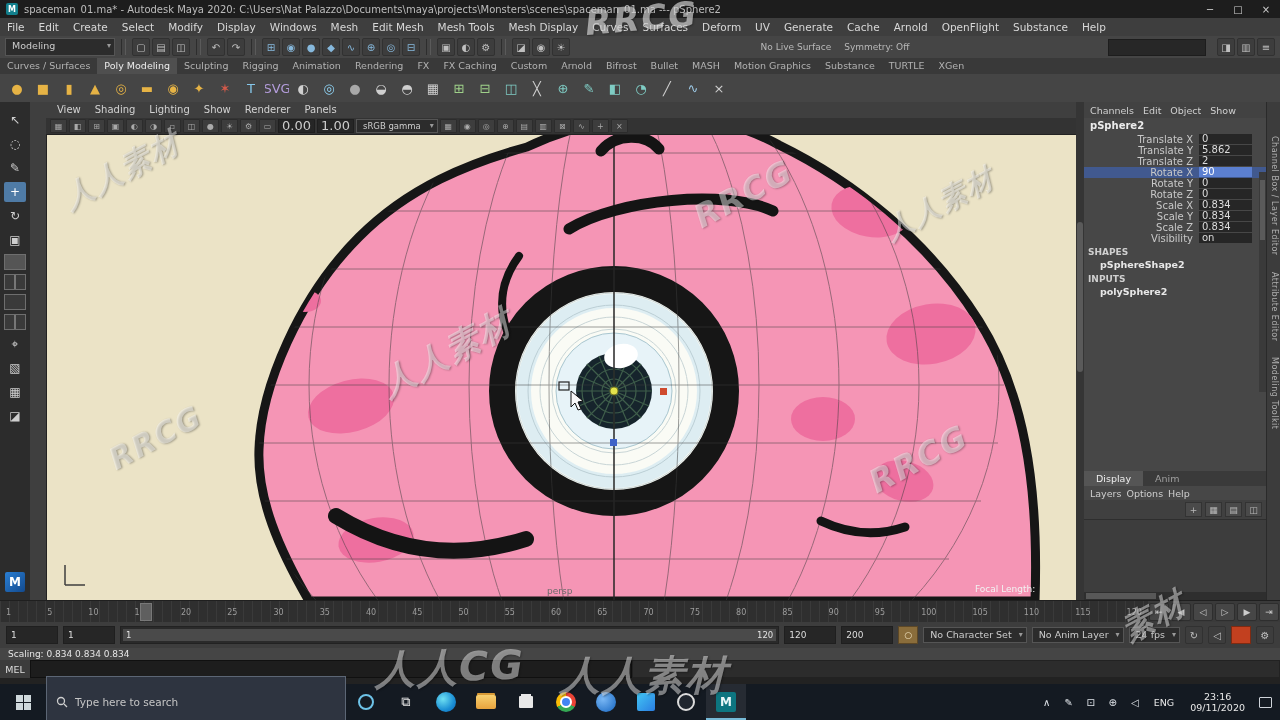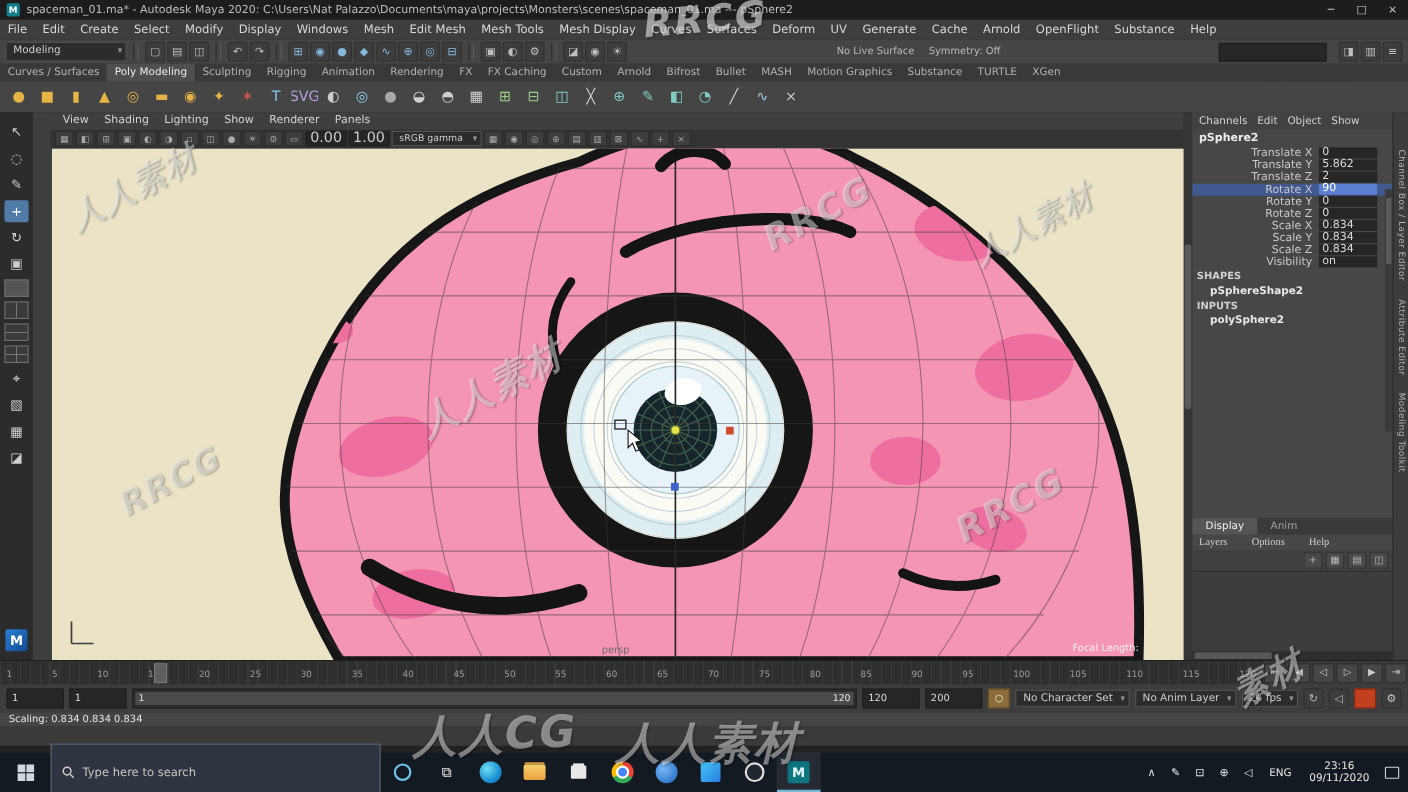--- a/index.html
+++ b/index.html
@@ -88,21 +88,21 @@
   .chrow.hl .chval{background:#5b7fd0;color:#fff;}
   .ch-section{font-size:9px;font-weight:bold;color:#cfcfcf;padding:3px 4px 1px;}
   .ch-node{font-size:9.5px;font-weight:bold;color:#e8e8e8;padding:1px 4px 1px 16px;}
   #chscroll{position:absolute;right:0;top:70px;height:220px;width:7px;background:#3a3a3a;}
   #chscroll i{position:absolute;left:1px;right:1px;top:8px;height:60px;background:#5a5a5a;display:block;}
 
   .le{margin-top:auto;}
   .le-tabs{display:flex;height:15px;background:#3a3a3a;}
   .le-tab{padding:0 12px;font-size:9.5px;line-height:15px;color:#9f9f9f;}
   .le-tab.active{background:#555;color:#eee;}
-  .le-menus{display:flex;gap:22px;height:14px;font-size:9.5px;padding:0 6px;align-items:center;color:#cfcfcf;font-family:Liberation Serif, serif;}
+  .le-menus{display:flex;gap:5px;height:14px;font-size:9.5px;padding:0 6px;align-items:center;color:#cfcfcf;}
   .le-icons{display:flex;gap:3px;justify-content:flex-end;padding:2px 4px;background:#404040;}
   .le-ic{width:15px;height:13px;display:flex;align-items:center;justify-content:center;font-size:9px;color:#b8b8b8;background:#4a4a4a;border:1px solid #333;}
   .le-list{height:72px;background:#3d3d3d;border-top:1px solid #2e2e2e;}
   .le-scroll{height:8px;background:#2e2e2e;position:relative;}
   .le-scroll i{position:absolute;left:2px;top:1px;bottom:1px;width:70px;background:#585858;display:block;}
 
   #rightstrip{position:absolute;left:1266px;top:0;bottom:0;width:14px;background:#3c3c3c;border-left:1px solid #2a2a2a;
               display:flex;flex-direction:column;align-items:center;padding-top:26px;}
   .vlabel{writing-mode:vertical-rl;font-size:8px;color:#b0b0b0;margin:8px 0;letter-spacing:.5px;white-space:nowrap;}
 
@@ -837,20 +837,25 @@
     <span class="ic">↻</span>
     <span class="ic">◁</span>
     <span class="autokey"></span>
     <span class="ic">⚙</span>
   </div>
 
   <div id="scalerow" class="row">
     <span>Scaling: 0.834  0.834  0.834</span>
   </div>
 
+  <div id="melrow" class="row">
+    <span class="mel-label">MEL</span>
+    <span class="mel-input"></span>
+    <span class="mel-feedback"></span>
+  </div>
   <div id="gaprow" class="row"></div>
 
   <div id="taskbar" class="row">
     <span class="start">
         <span class="winlogo">
           <i></i>
           <i></i>
           <i></i>
           <i></i>
         </span>

